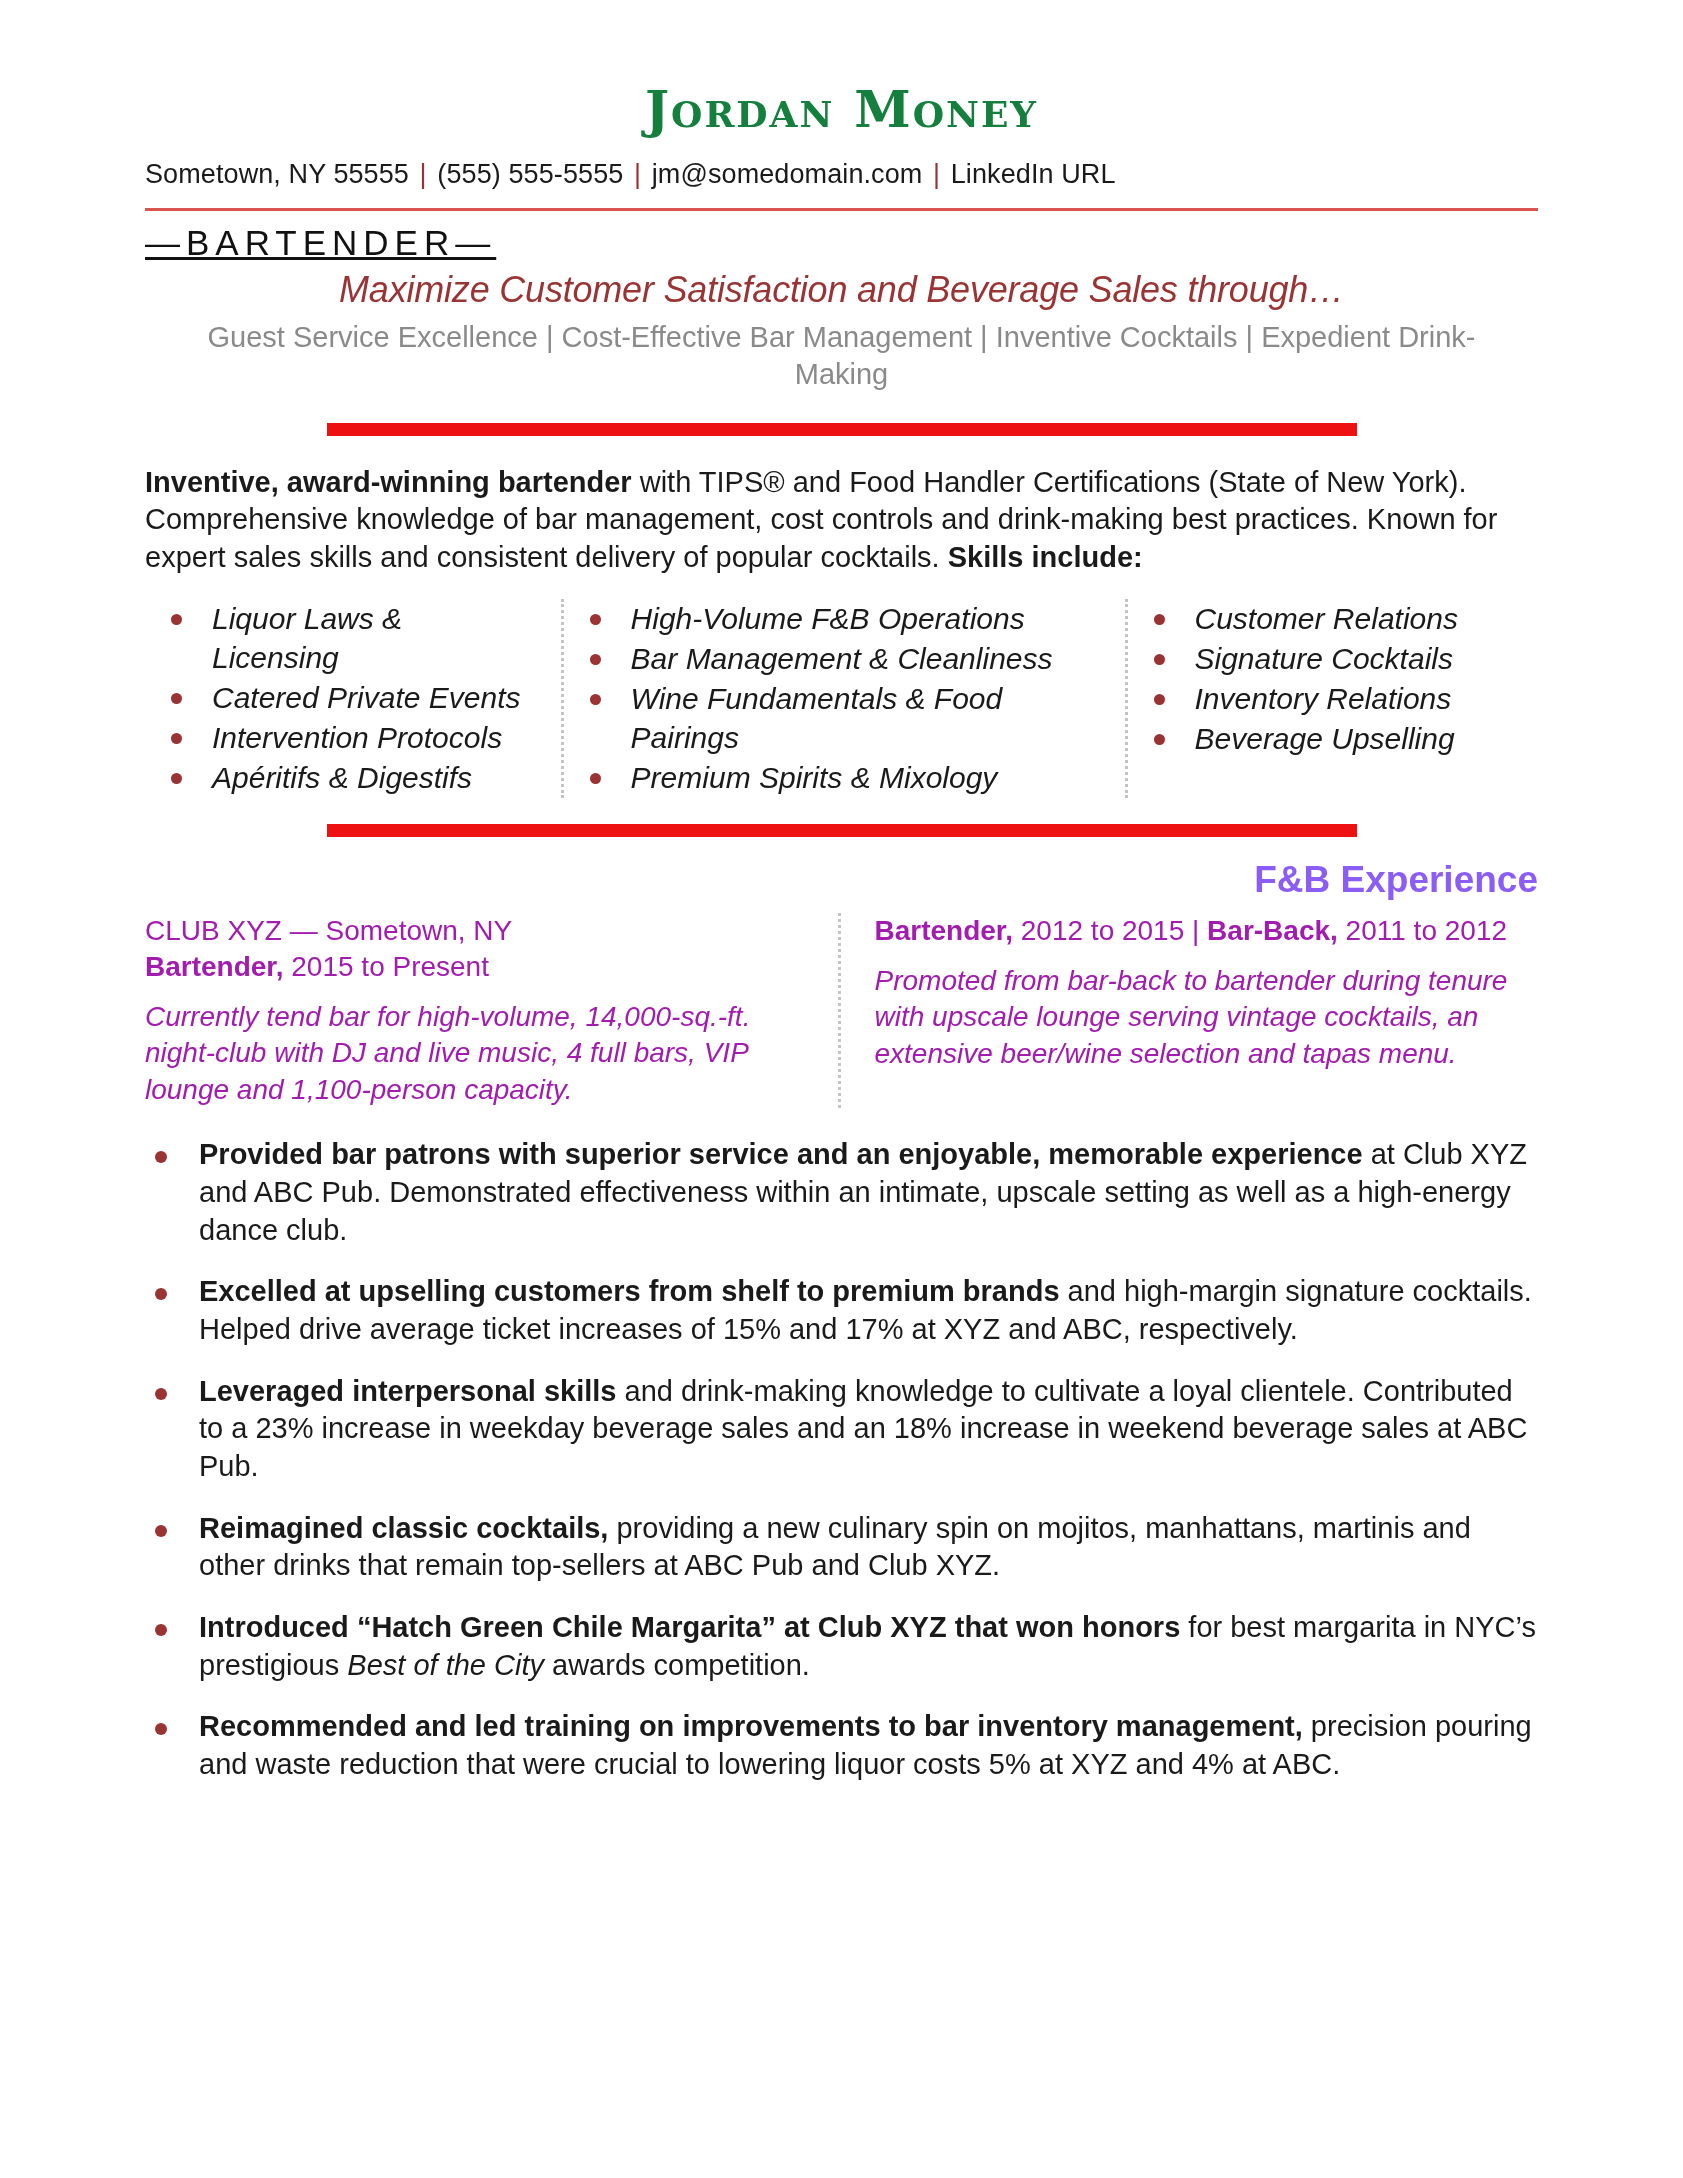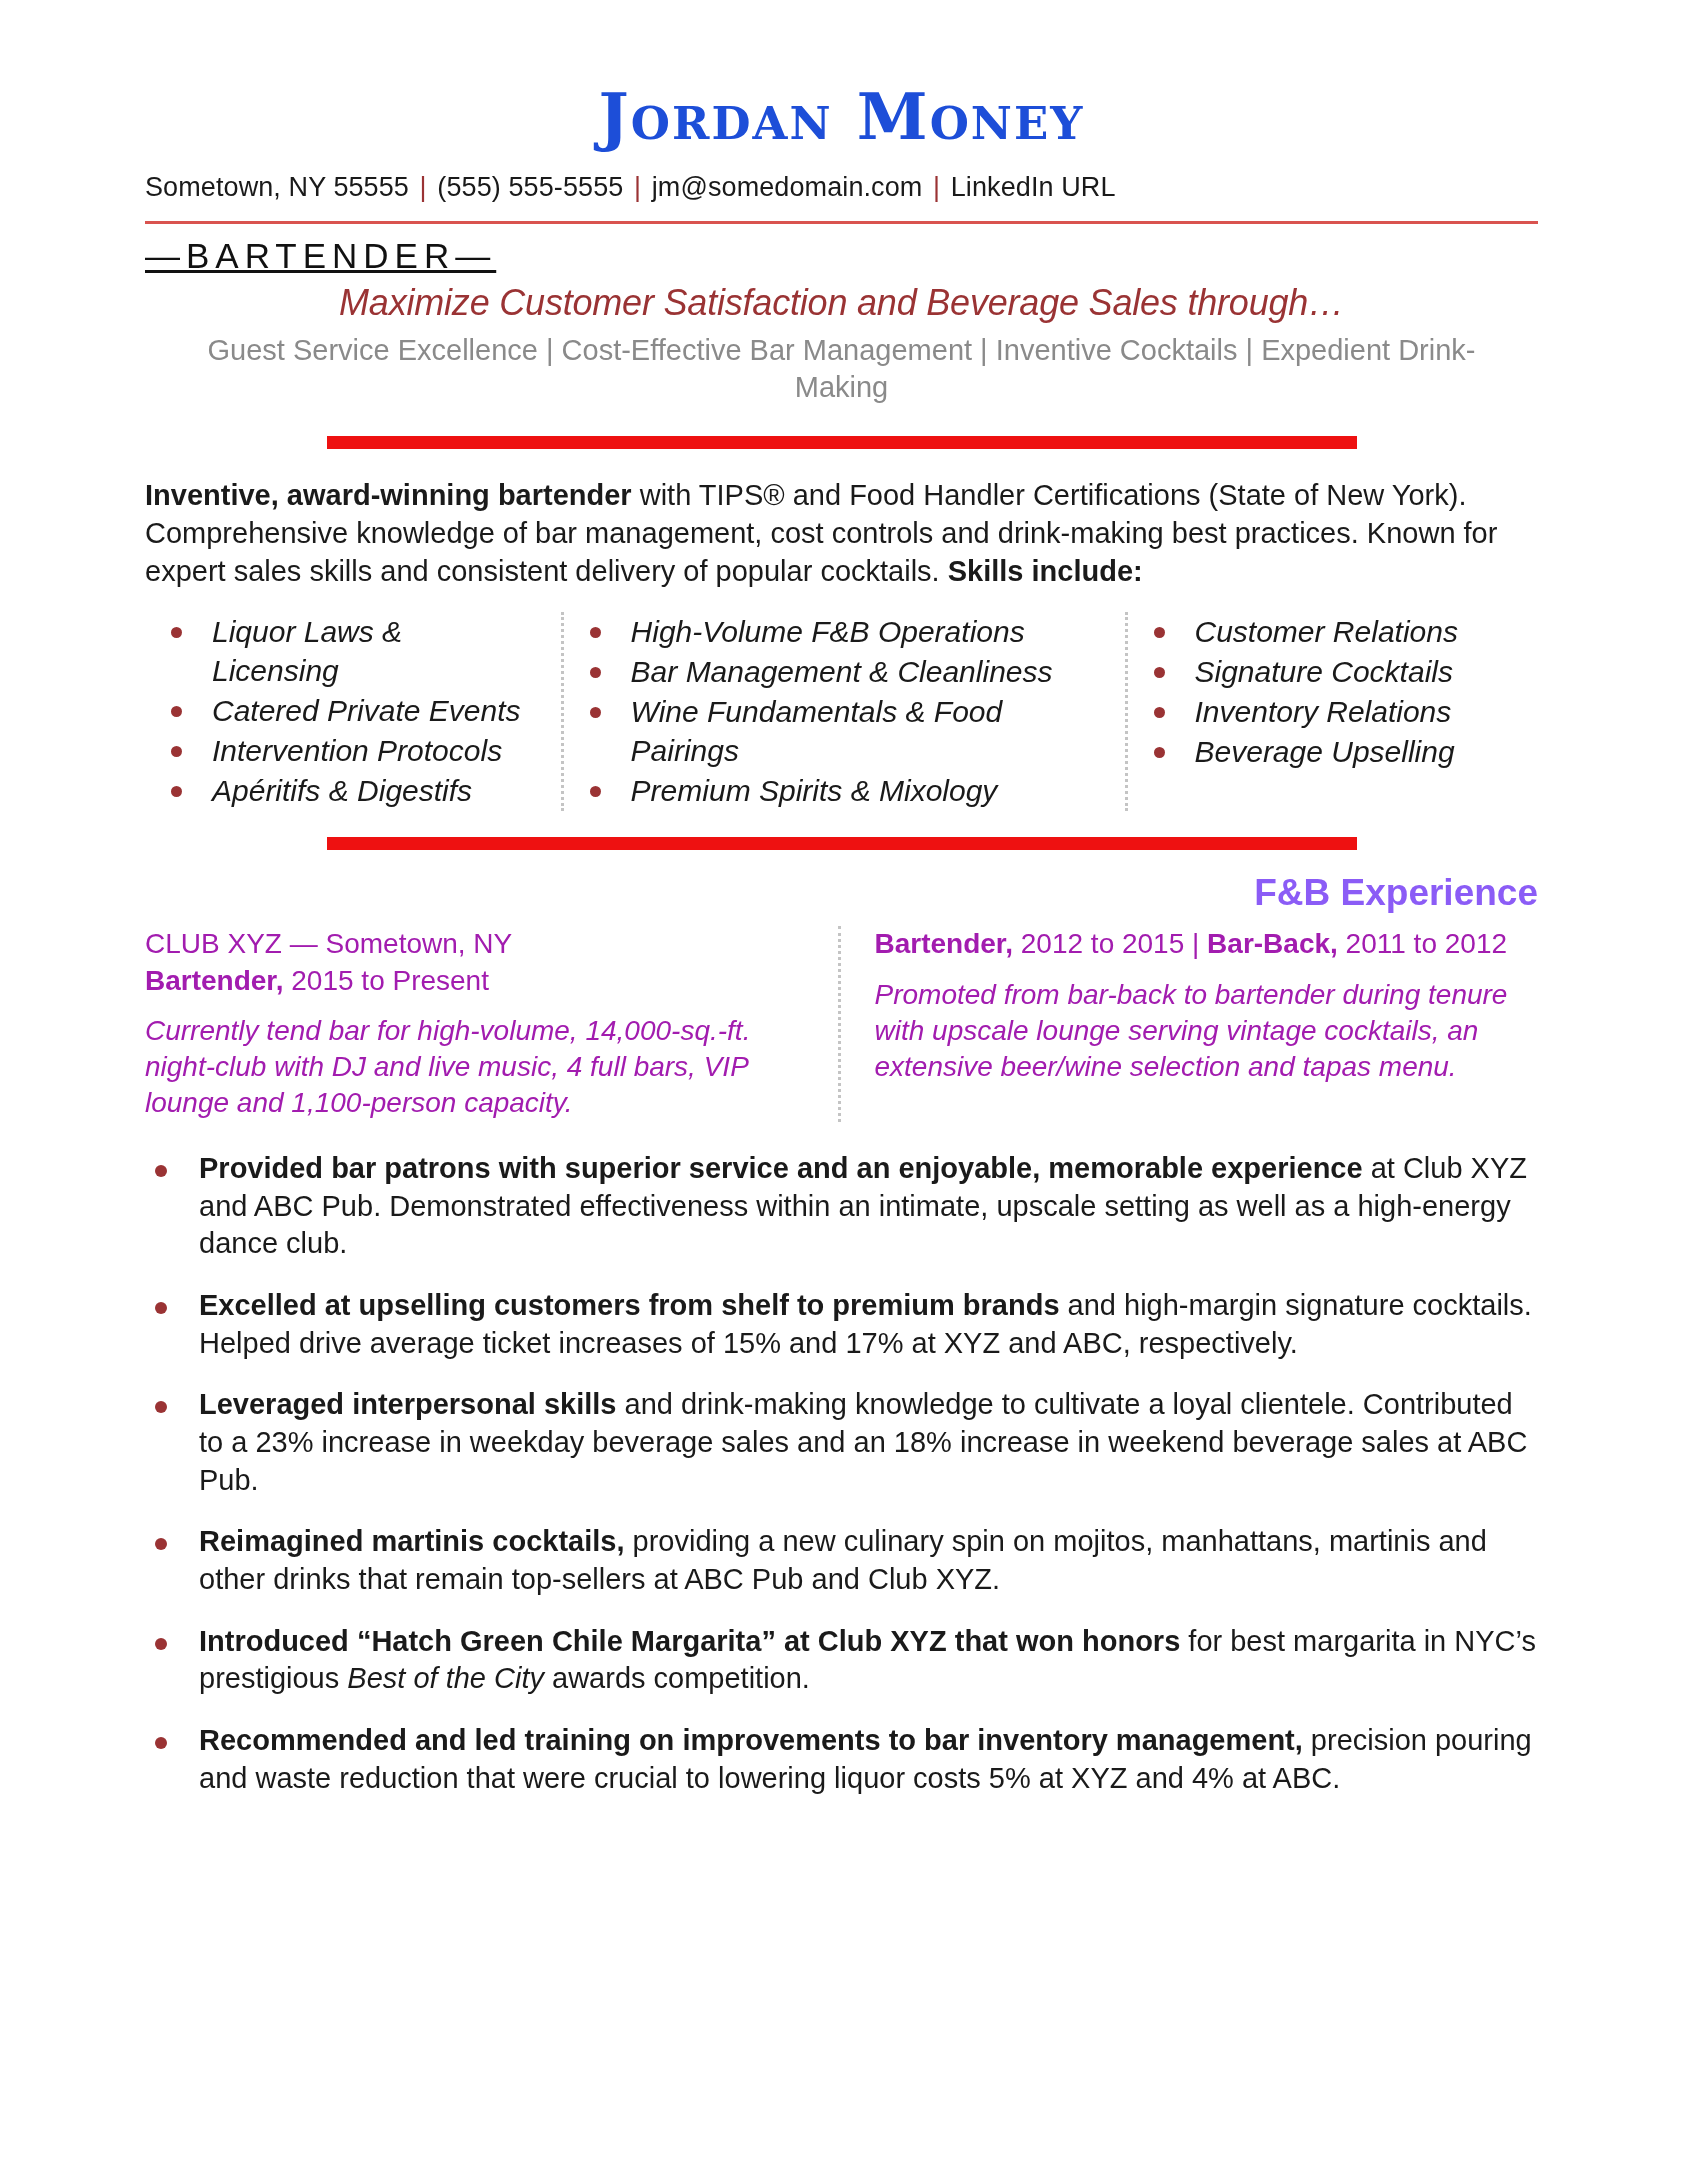--- a/index.html
+++ b/index.html
@@ -21,25 +21,25 @@
     height: 2178px;
     background: #fff;
     box-sizing: border-box;
     padding: 0 145px;
   }
 
   
   .name {
     text-align: center;
     font-family: "DejaVu Serif", serif;
-    font-size: 64px;
+    font-size: 51px;
     font-weight: 700;
     letter-spacing: 2px;
     font-variant: small-caps;
-    color: #1d4ed8;
+    color: #15803d;
     padding-top: 83px;
     line-height: 1.05;
   }
   .contact-line {
     text-align: left;
     font-family: Liberation Sans, sans-serif;
     font-size: 27px;
     color: #1a1a1a;
     padding-top: 22px;
     letter-spacing: 0.1px;
@@ -323,21 +323,21 @@
       <span class="ach-text"><b>Excelled at upselling customers from shelf to premium brands</b><span> and high-margin signature cocktails. Helped drive average ticket increases of 15% and 17% at XYZ and ABC, respectively.</span></span>
     </div>
 
     <div class="ach-item">
       <span class="ach-bullet"></span>
       <span class="ach-text"><b>Leveraged interpersonal skills</b><span> and drink-making knowledge to cultivate a loyal clientele. Contributed to a 23% increase in weekday beverage sales and an 18% increase in weekend beverage sales at ABC Pub.</span></span>
     </div>
 
     <div class="ach-item">
       <span class="ach-bullet"></span>
-      <span class="ach-text"><b>Reimagined martinis cocktails,</b><span> providing a new culinary spin on mojitos, manhattans, martinis and other drinks that remain top-sellers at ABC Pub and Club XYZ.</span></span>
+      <span class="ach-text"><b>Reimagined classic cocktails,</b><span> providing a new culinary spin on mojitos, manhattans, martinis and other drinks that remain top-sellers at ABC Pub and Club XYZ.</span></span>
     </div>
 
     <div class="ach-item">
       <span class="ach-bullet"></span>
       <span class="ach-text"><b>Introduced “Hatch Green Chile Margarita” at Club XYZ that won honors</b><span> for best margarita in NYC’s prestigious </span><i>Best of the City</i><span> awards competition.</span></span>
     </div>
 
     <div class="ach-item">
       <span class="ach-bullet"></span>
       <span class="ach-text"><b>Recommended and led training on improvements to bar inventory management,</b><span> precision pouring and waste reduction that were crucial to lowering liquor costs 5% at XYZ and 4% at ABC.</span></span>

